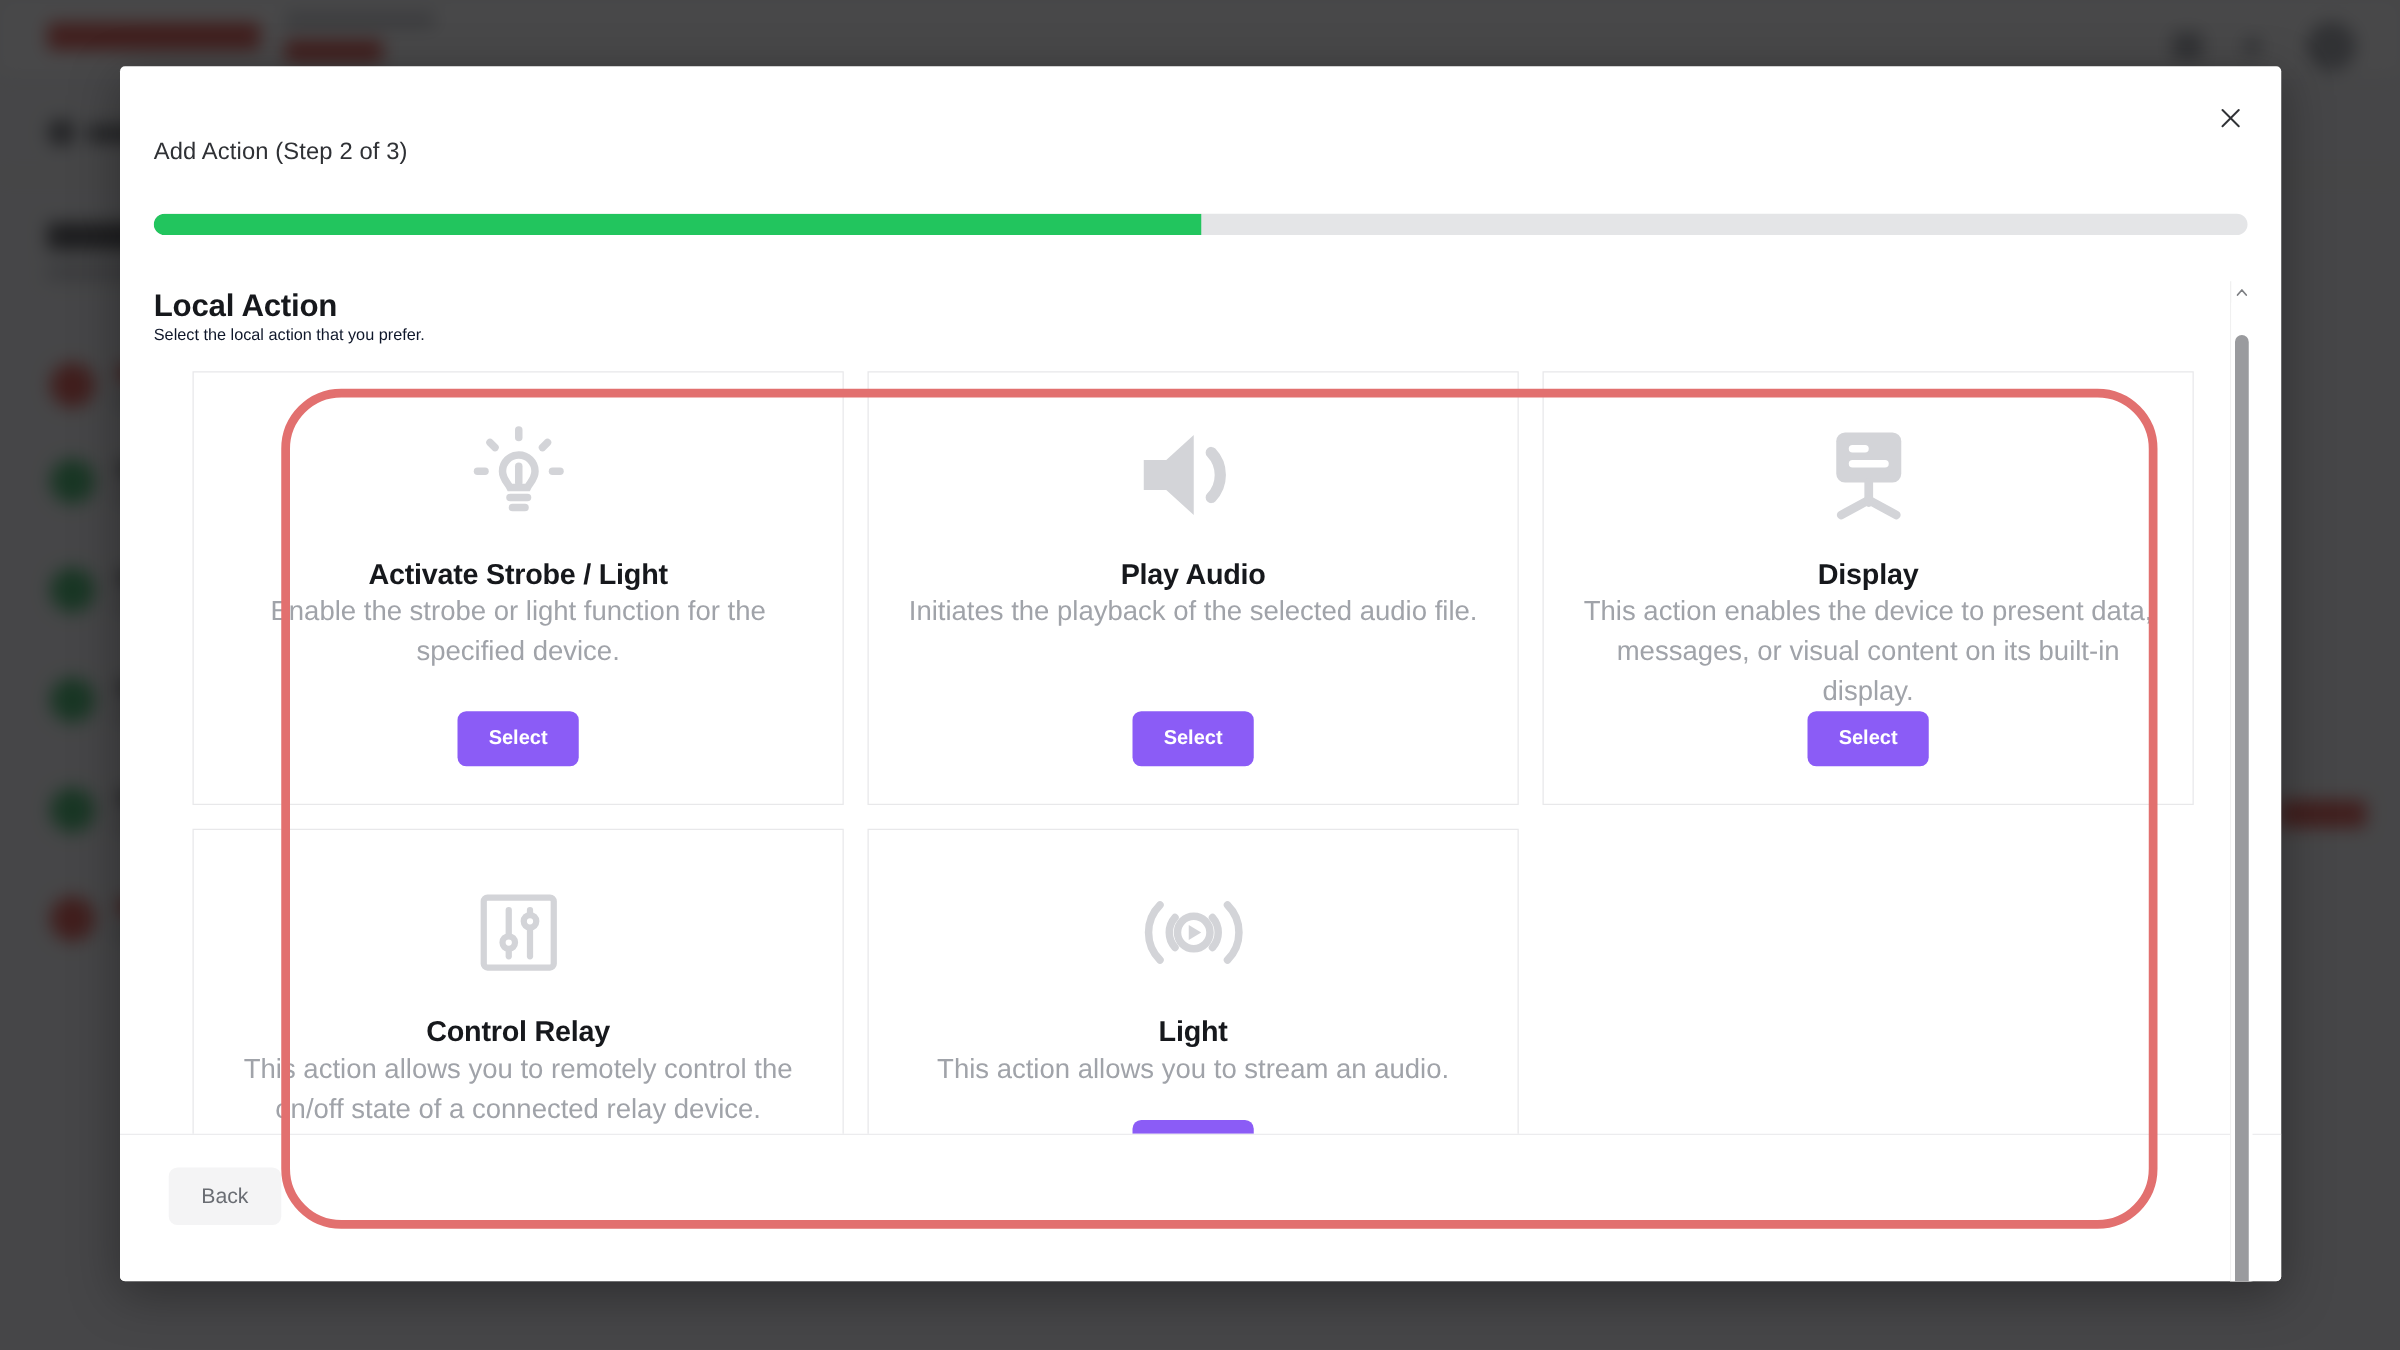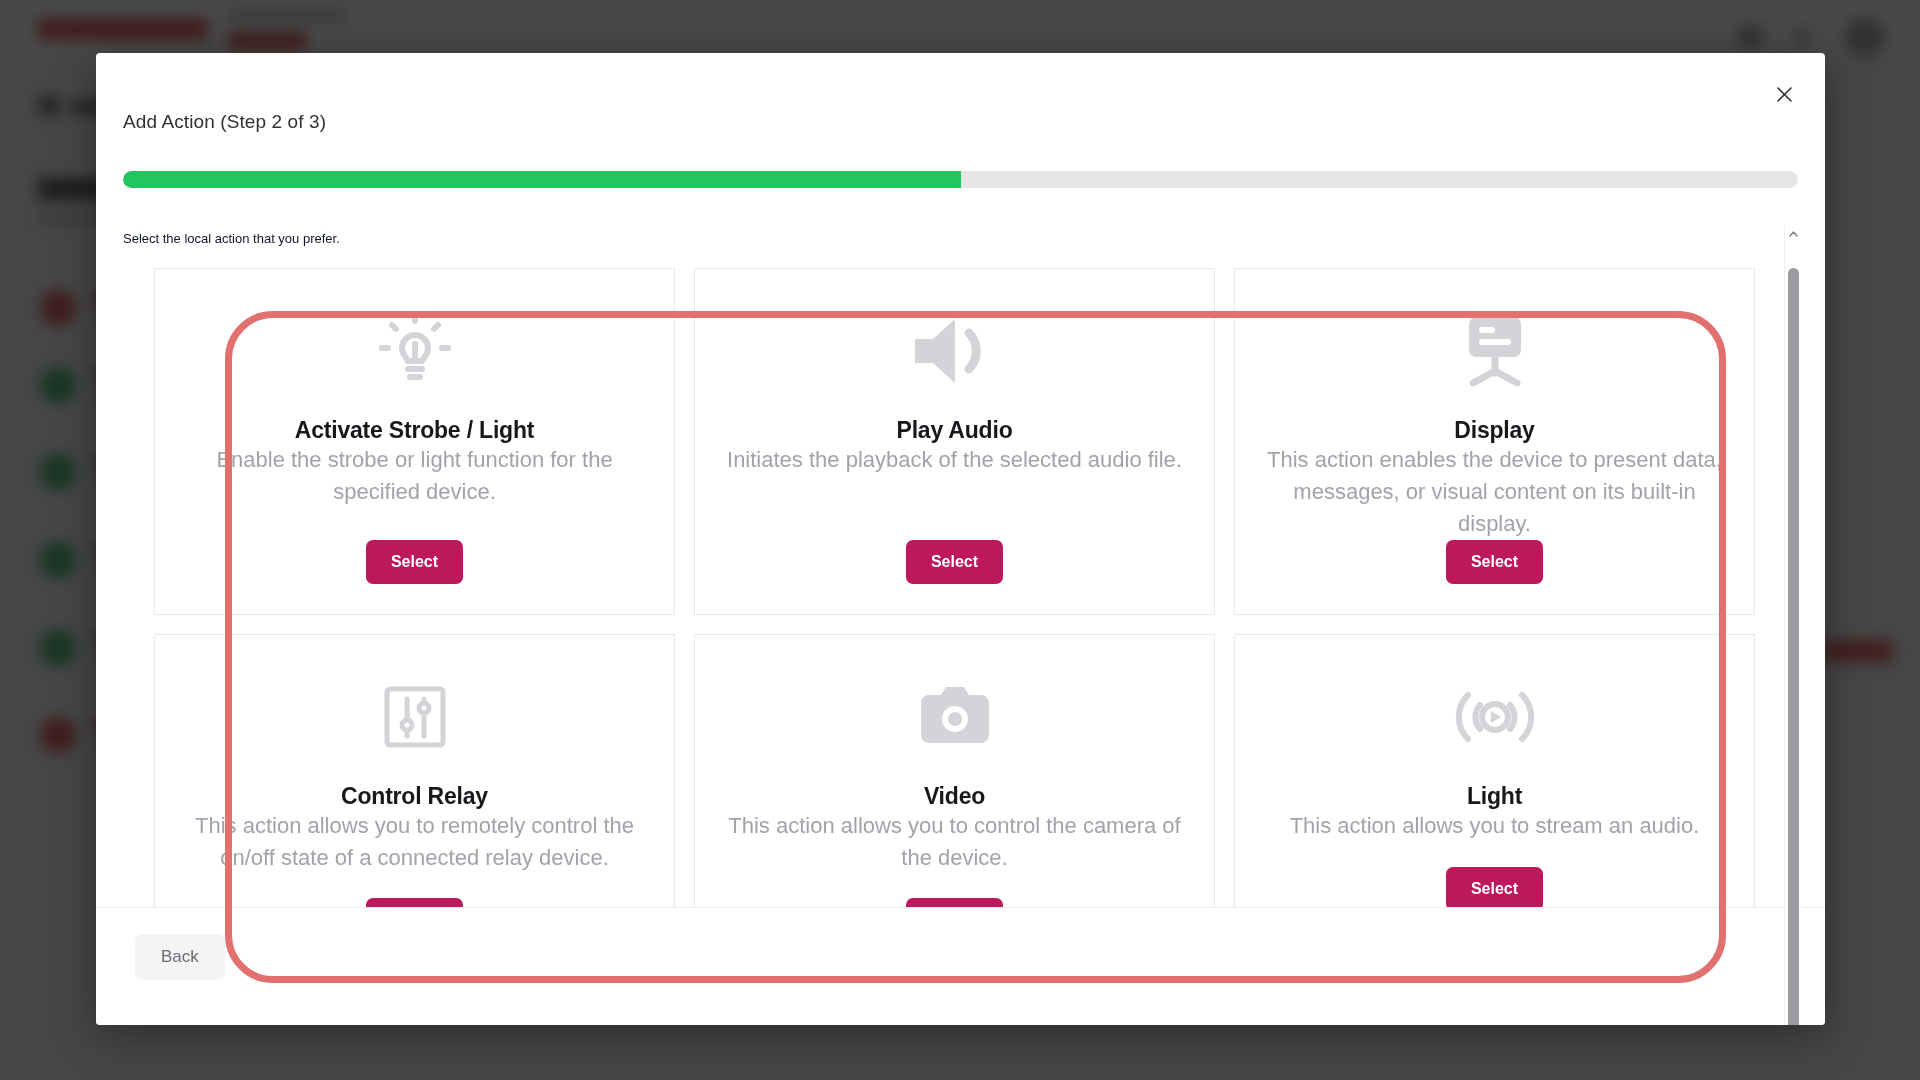--- a/index.html
+++ b/index.html
@@ -168,21 +168,21 @@
     letter-spacing: -0.2px;
   }
   .card-desc {
     font-size: 22px;
     line-height: 1.45;
     color: #a0a3a9;
     max-width: 460px;
   }
   .select-btn {
     margin-top: auto;
-    background: #be185d;
+    background: #8b5cf6;
     color: #ffffff;
     border: none;
     border-radius: 7px;
     font-size: 16px;
     font-weight: bold;
     padding: 13px 25px;
     cursor: pointer;
     font-family: "Liberation Sans", sans-serif;
   }
   .card.compact .select-btn { margin-top: 25px; }
@@ -310,20 +310,21 @@
       </svg>
     </button>
     <div class="progress-track">
       <div class="progress-fill" id="progress-fill" style="width: 50%;"></div>
     </div>
   </div>
 
   <div class="modal-body">
     <div class="body-inner">
 
+      <div class="section-title">Local Action</div>
       <div class="section-sub">Select the local action that you prefer.</div>
 
       <div class="card-grid">
 
         <div class="card">
           <div class="card-icon">
             <svg width="74" height="80" viewBox="0 0 74 80" fill="none" stroke="currentColor" stroke-width="6" stroke-linecap="round">
               <path d="M37 24 a13 13 0 0 1 13 13 c0 6 -4 9 -6 13 l-14 0 c-2 -4 -6 -7 -6 -13 a13 13 0 0 1 13 -13z"></path>
               <line x1="30" y1="58" x2="44" y2="58"></line>
               <line x1="32" y1="66" x2="42" y2="66"></line>
@@ -378,32 +379,20 @@
               <line x1="45" y1="18" x2="45" y2="23" stroke-linecap="round"></line>
               <line x1="45" y1="31" x2="45" y2="55" stroke-linecap="round"></line>
               <circle cx="45" cy="27" r="5" fill="#ffffff"></circle>
             </svg>
           </div>
           <div class="card-title">Control Relay</div>
           <div class="card-desc">This action allows you to remotely control the on/off state of a connected relay device.</div>
           <button class="select-btn">Select</button>
         </div>
 
-        <div class="card compact">
-          <div class="card-icon">
-            <svg width="76" height="68" viewBox="0 0 76 68" fill="none">
-              <path d="M4 20 a8 8 0 0 1 8 -8 h12 l5 -8 h18 l5 8 h12 a8 8 0 0 1 8 8 v32 a8 8 0 0 1 -8 8 h-52 a8 8 0 0 1 -8 -8 z" fill="currentColor"></path>
-              <circle cx="38" cy="36" r="13" fill="#ffffff"></circle>
-              <circle cx="38" cy="36" r="7" fill="currentColor"></circle>
-            </svg>
-          </div>
-          <div class="card-title">Video</div>
-          <div class="card-desc">This action allows you to control the camera of the device.</div>
-          <button class="select-btn">Select</button>
-        </div>
 
         <div class="card compact">
           <div class="card-icon">
             <svg width="84" height="72" viewBox="0 0 84 72" fill="none" stroke="currentColor" stroke-width="6" stroke-linecap="round">
               <path d="M27 24 a18 18 0 0 0 0 24"></path>
               <path d="M57 24 a18 18 0 0 1 0 24"></path>
               <path d="M15 14 a31 31 0 0 0 0 44"></path>
               <path d="M69 14 a31 31 0 0 1 0 44"></path>
               <circle cx="42" cy="36" r="13" stroke-width="6"></circle>
               <path d="M38 30 l10 6 l-10 6 z" fill="currentColor" stroke="none"></path>

